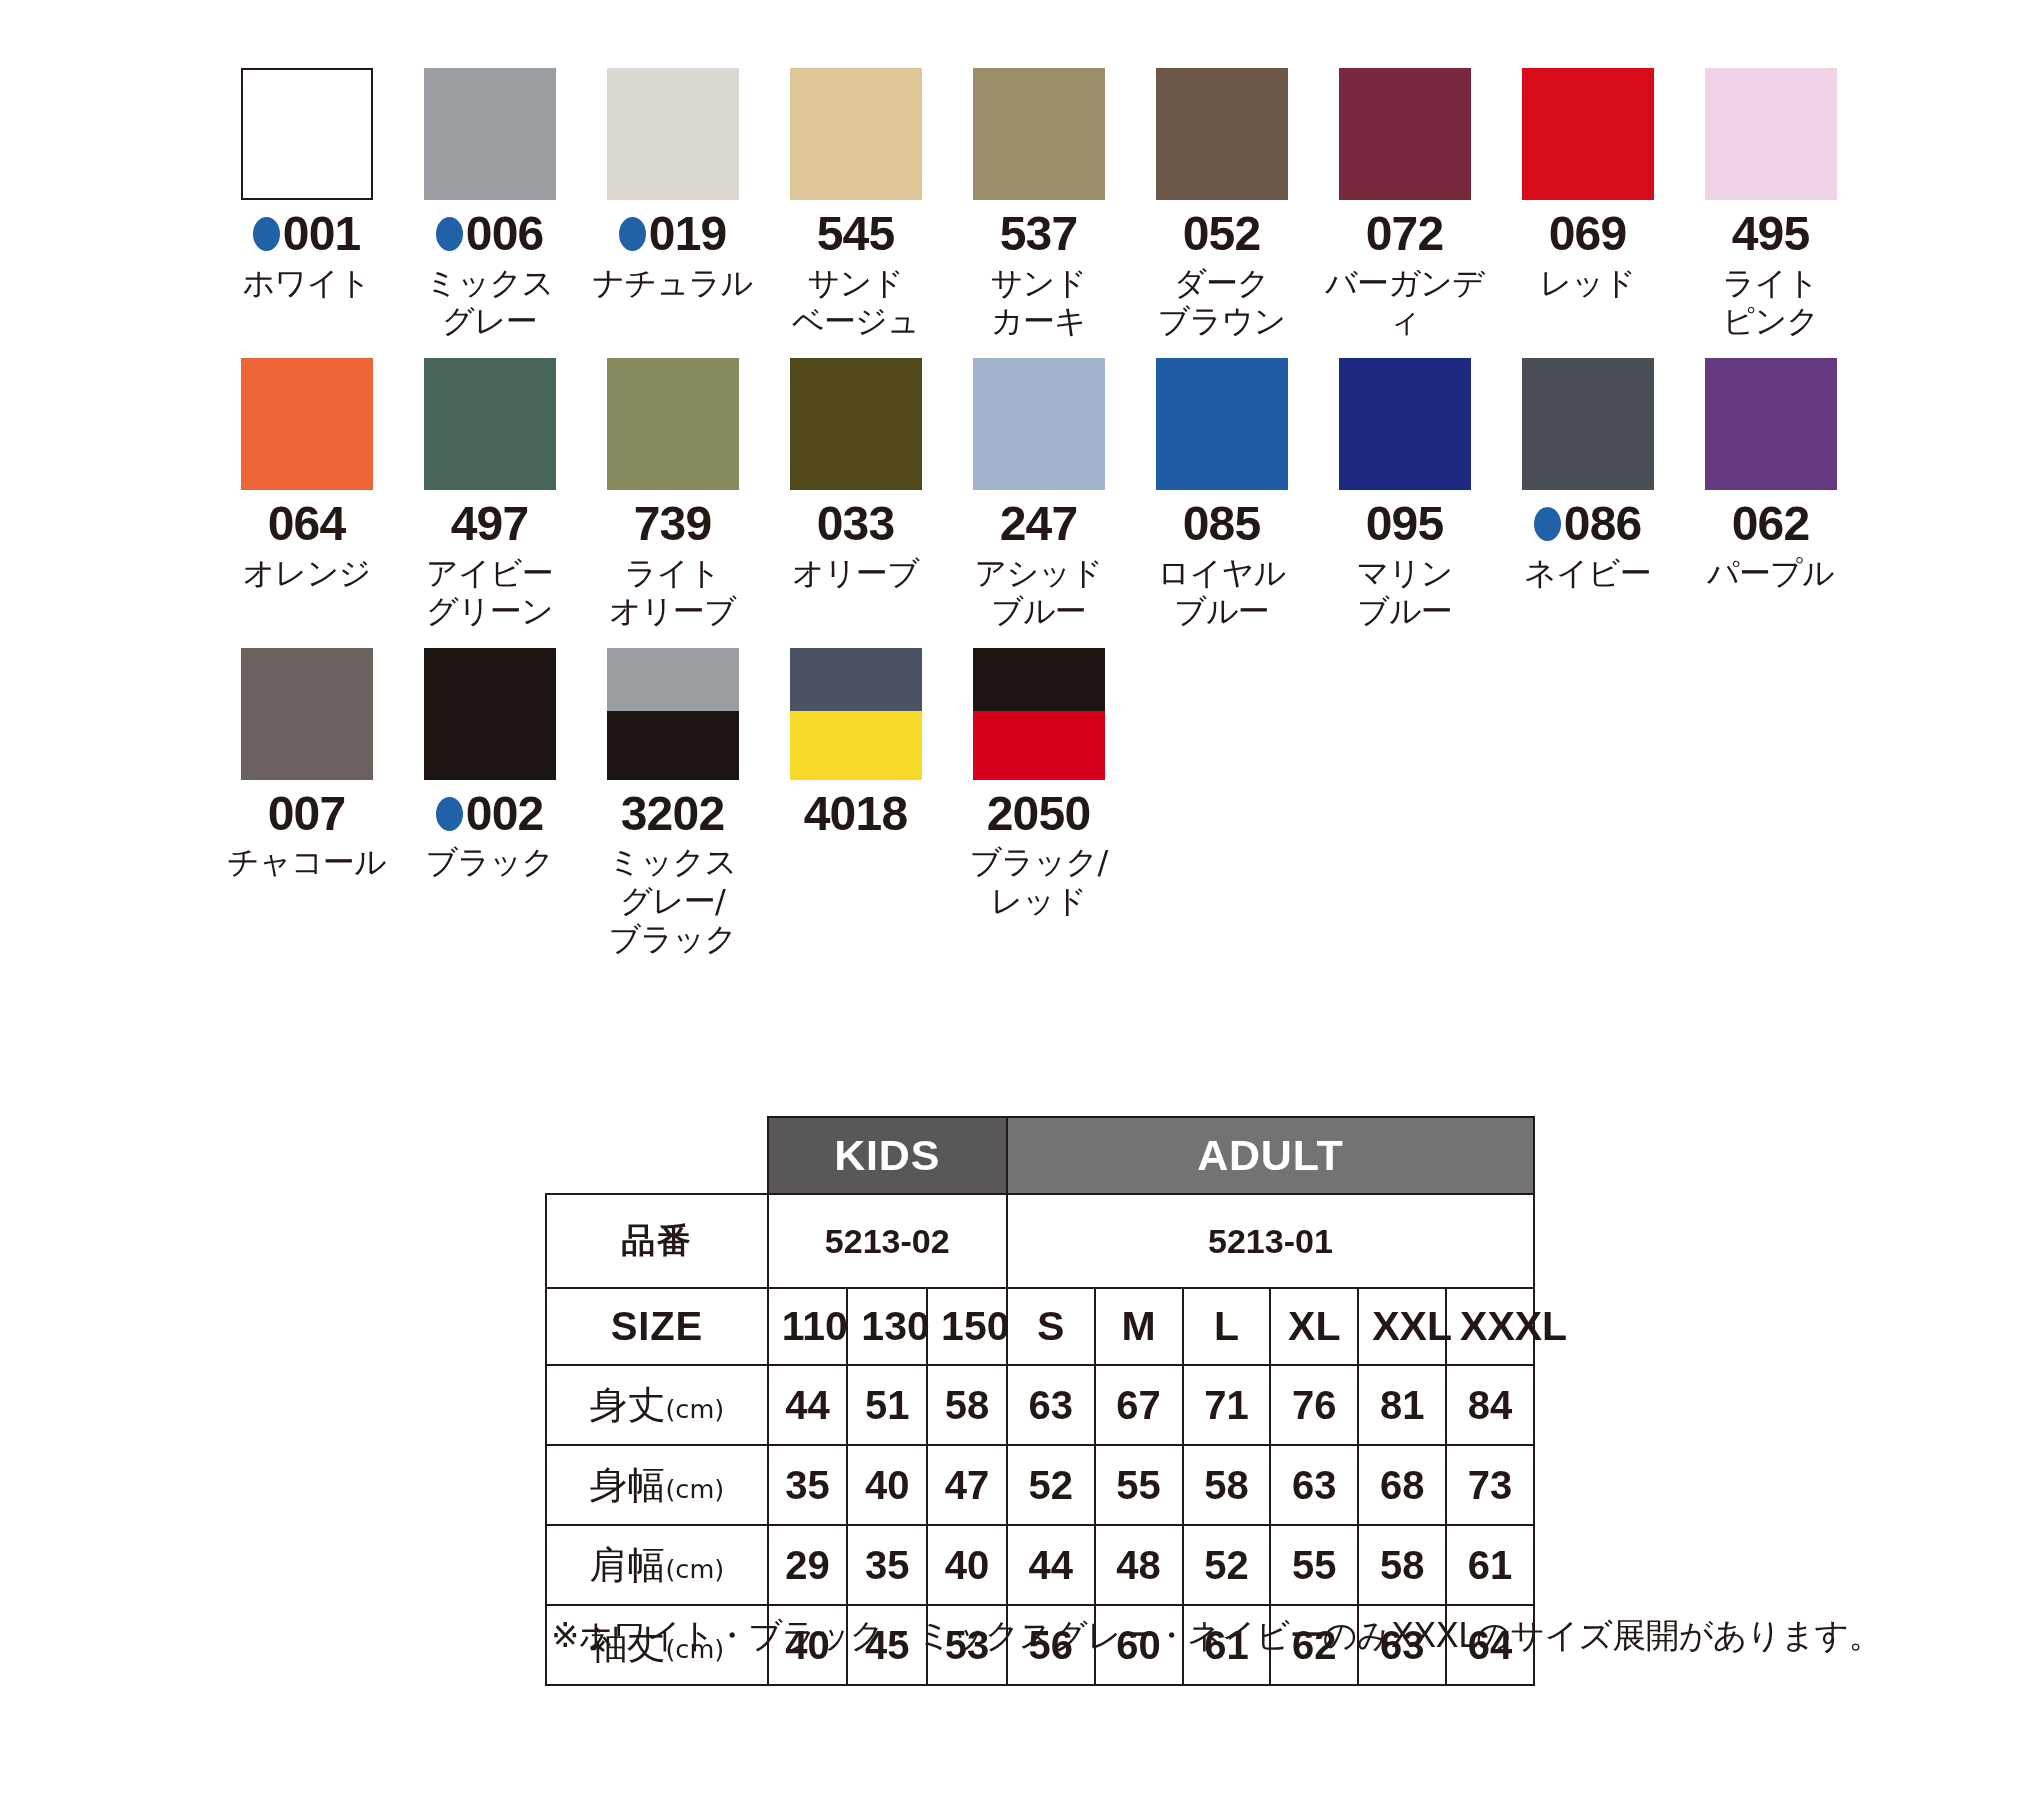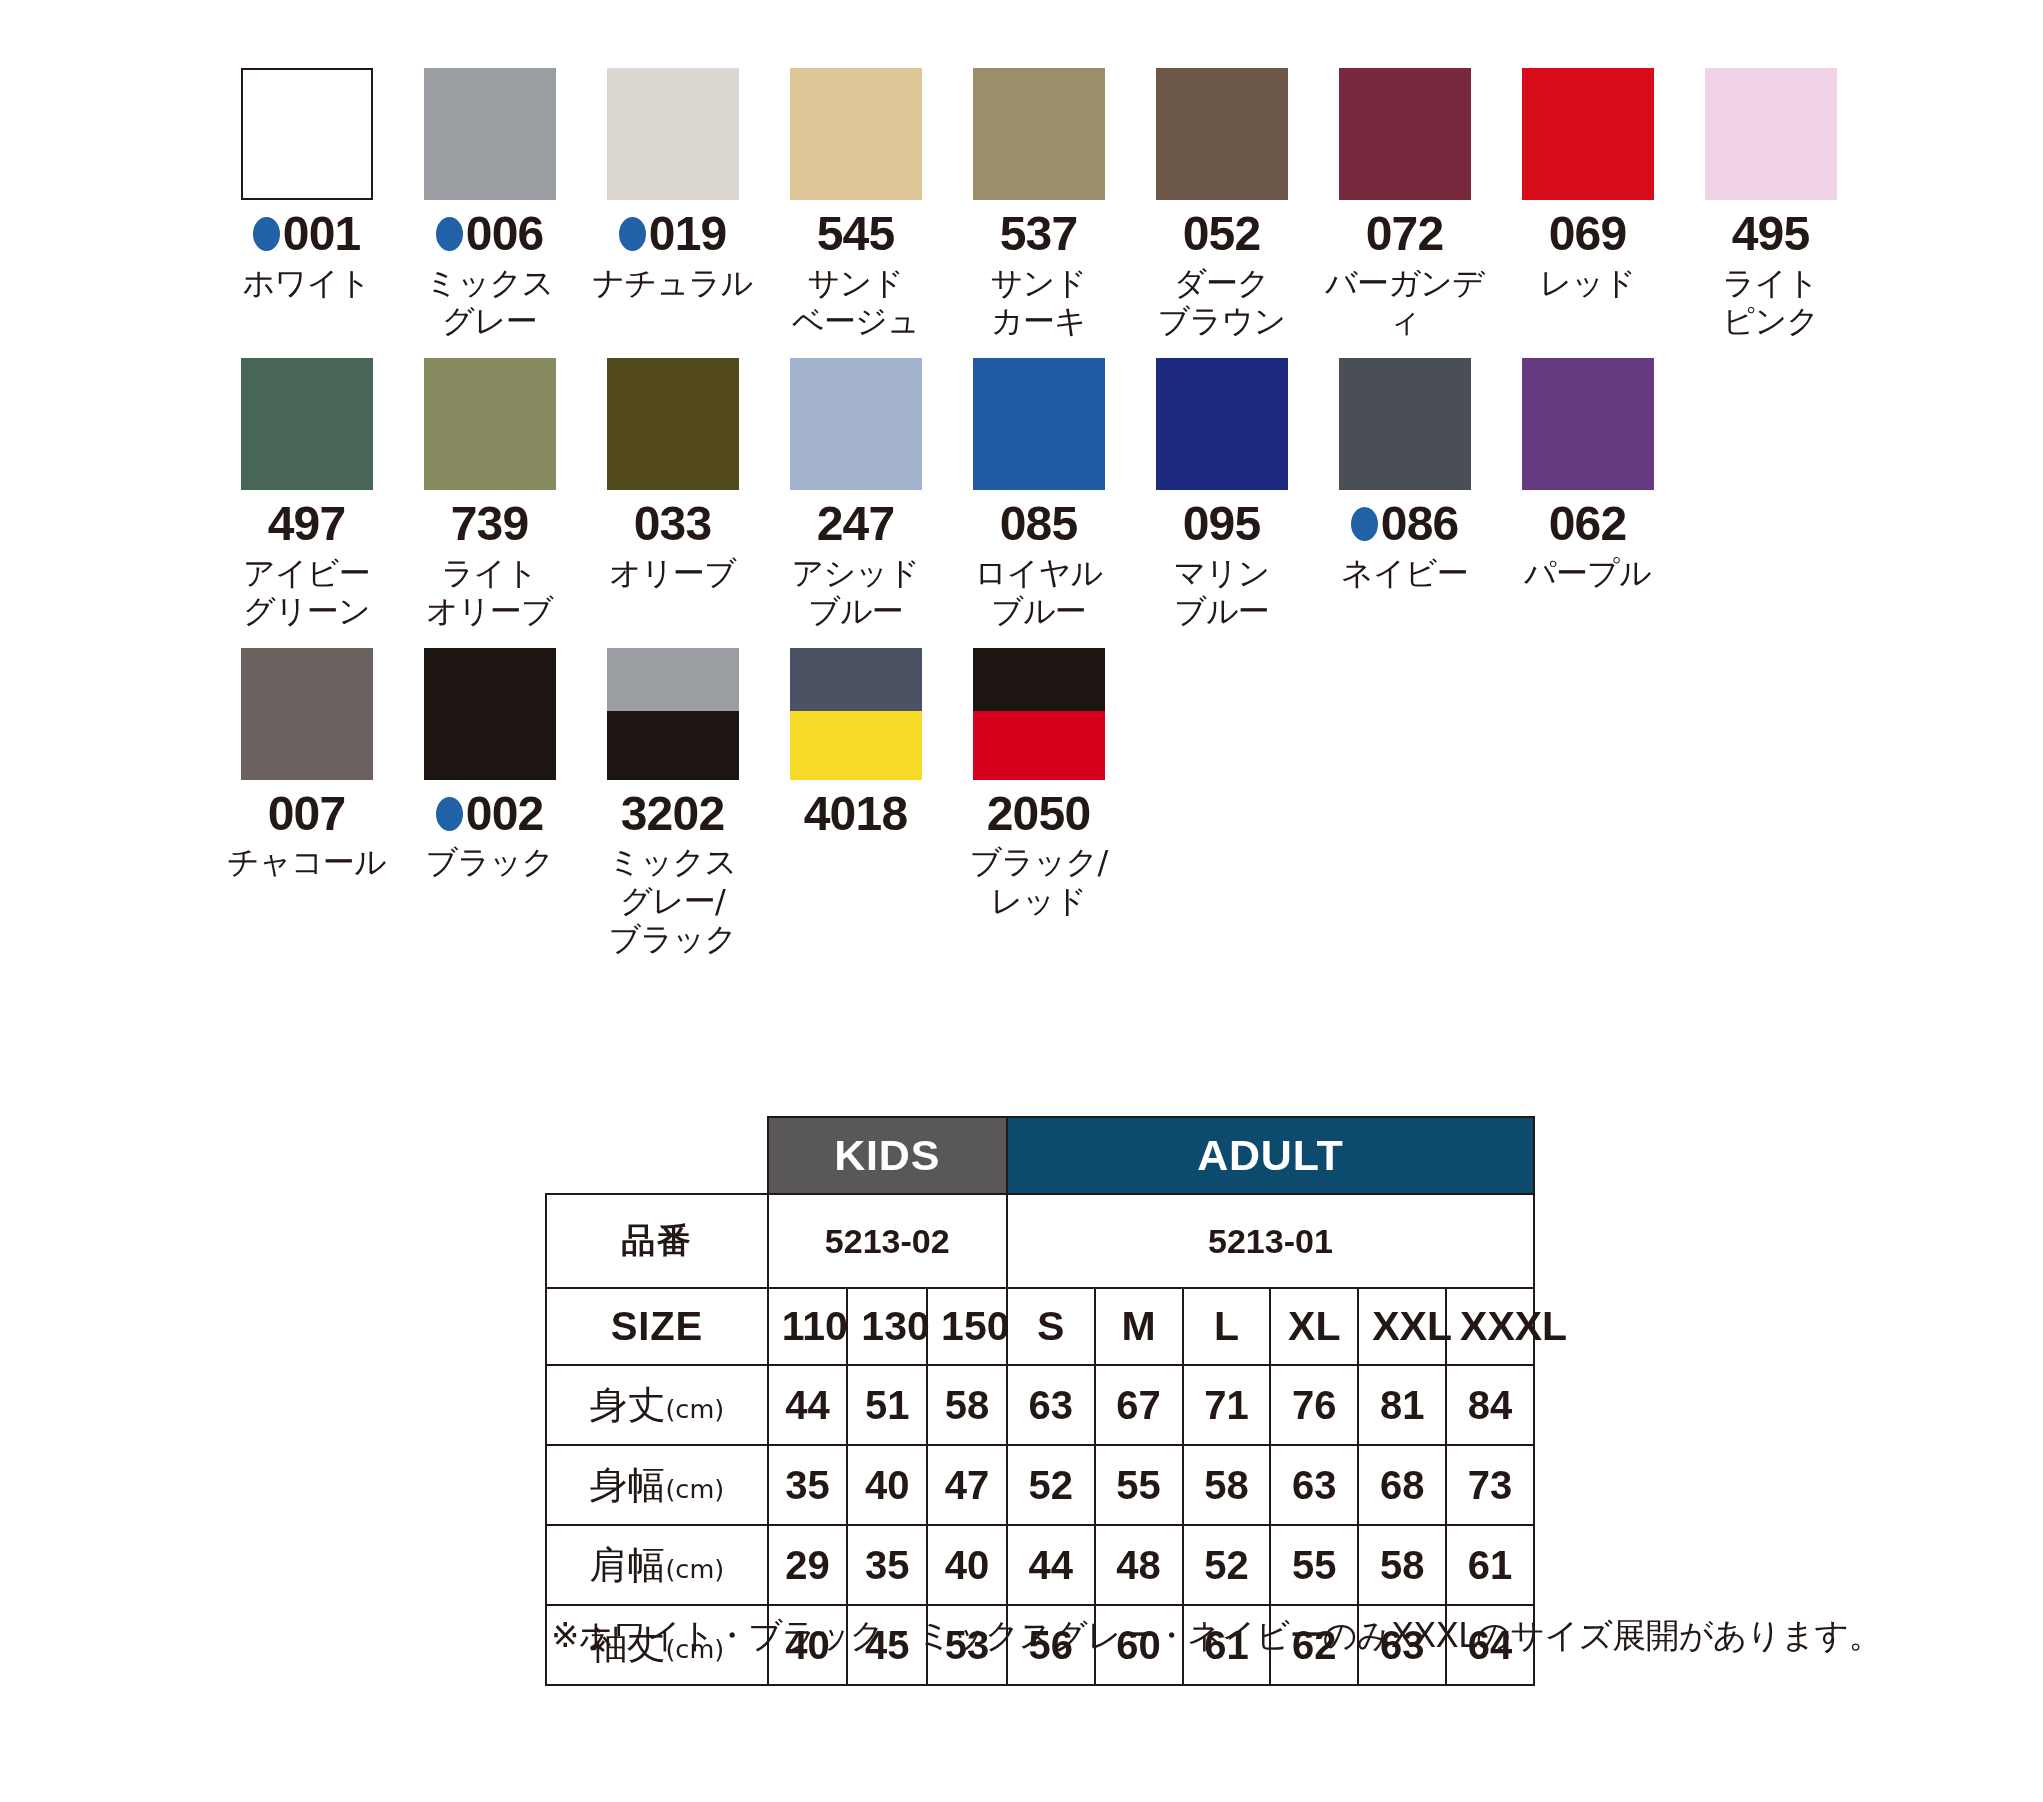--- a/index.html
+++ b/index.html
@@ -141,21 +141,21 @@
 
   .hdr-kids {
     background: #595757;
     color: #ffffff !important;
     font-size: 43px;
     height: 57px;
     letter-spacing: 0.8px;
   }
 
   .hdr-adult {
-    background: #0c4a6e;
+    background: #737373;
     color: #ffffff !important;
     font-size: 43px;
     height: 57px;
     letter-spacing: 0.8px;
   }
 
   .row-hinban td {
     height: 94px;
     font-size: 34px;
   }
@@ -311,20 +311,29 @@
             <div class="chip-full" style="background: rgb(241, 211, 232);"></div>
           </div>
           <div class="code-line">
             <span class="code-num">495</span>
           </div>
           <div class="color-name">ライト
 ピンク</div>
         </div>
       </div>
       <div class="swatch-row">
+        <div class="swatch-cell">
+          <div class="chip-wrap">
+            <div class="chip-full" style="background: rgb(236, 101, 54);"></div>
+          </div>
+          <div class="code-line">
+            <span class="code-num">064</span>
+          </div>
+          <div class="color-name">オレンジ</div>
+        </div>
         <div class="swatch-cell">
           <div class="chip-wrap">
             <div class="chip-full" style="background: rgb(72, 102, 88);"></div>
           </div>
           <div class="code-line">
             <span class="code-num">497</span>
           </div>
           <div class="color-name">アイビー
 グリーン</div>
         </div>

